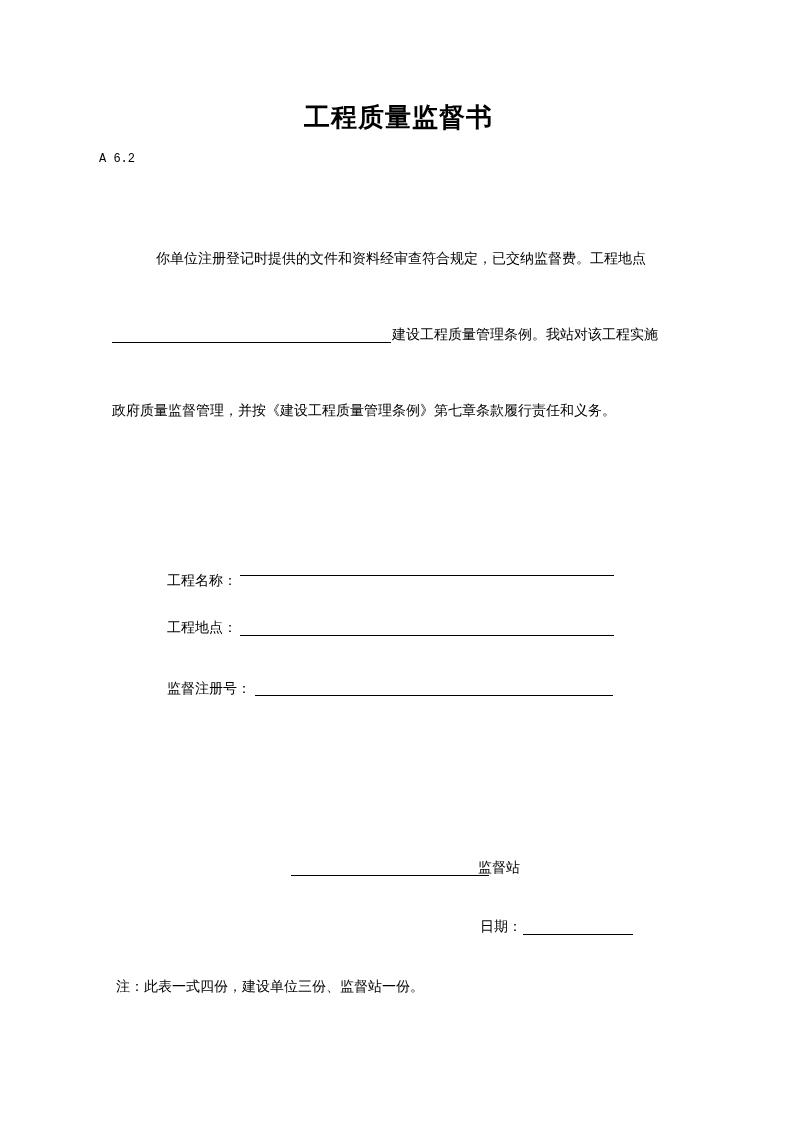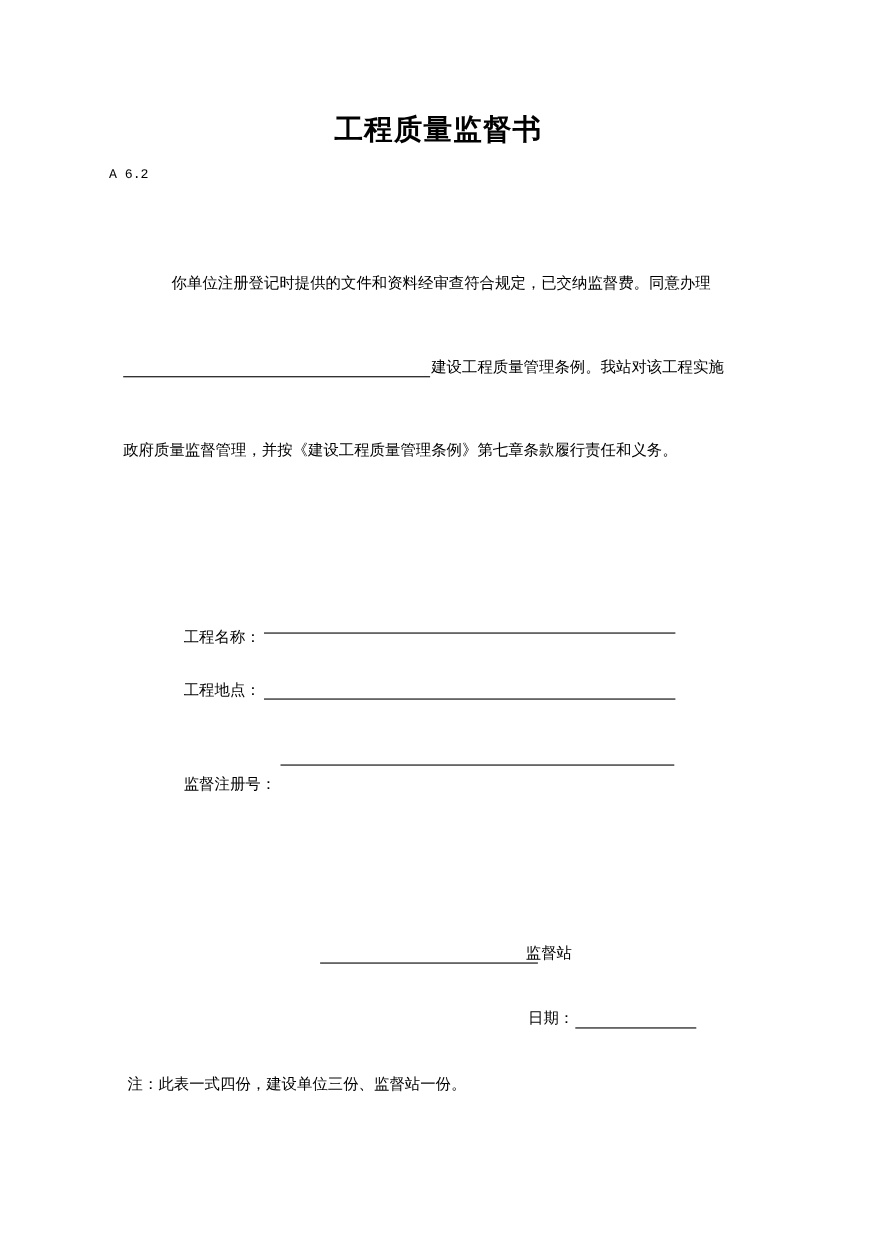--- a/index.html
+++ b/index.html
@@ -45,34 +45,34 @@
   </style>
 </head>
 <body>
 
 <div>
 
   <div class="abs title">工程质量监督书</div>
 
   <div class="abs code">A  6.2</div>
 
-  <div class="abs para" style="left:156px; top:250px;">你单位注册登记时提供的文件和资料经审查符合规定，已交纳监督费。同意办理</div>
+  <div class="abs para" style="left:156px; top:250px;">你单位注册登记时提供的文件和资料经审查符合规定，已交纳监督费。工程地点</div>
 
   <div class="uline" style="left:112px; top:342px; width:279px;"></div>
   <div class="abs para" style="left:392px; top:326px;">建设工程质量管理条例。我站对该工程实施</div>
 
   <div class="abs para" style="left:112px; top:402px;">政府质量监督管理，并按《建设工程质量管理条例》第七章条款履行责任和义务。</div>
 
   <div class="abs field-label" style="left:167px; top:560px;margin-top:12px;">工程名称：</div>
   <div class="uline" style="left:240px; top:575px; width:374px;"></div>
 
-  <div class="abs field-label" style="left:167px; top:620px;">工程地点：</div>
+  <div class="abs field-label" style="left:167px; top:620px;font-family:Liberation Serif, serif;">工程地点：</div>
   <div class="uline" style="left:240px; top:635px; width:374px;"></div>
 
-  <div class="abs field-label" style="left:167px; top:680px;margin-top:25px;">监督注册号：</div>
+  <div class="abs field-label" style="left:167px; top:680px;">监督注册号：</div>
   <div class="uline" style="left:255px; top:695px; width:358px;"></div>
 
   <div class="uline" style="left:291px; top:875px; width:198px;"></div>
   <div class="abs field-label" style="left:478px; top:859px;">监督站</div>
 
   <div class="abs field-label" style="left:480px; top:919px;font-family:Liberation Mono, monospace;">日期：</div>
   <div class="uline" style="left:523px; top:934px; width:110px;"></div>
 
   <div class="abs field-label" style="left:116px; top:978px;">注：此表一式四份，建设单位三份、监督站一份。</div>
 

